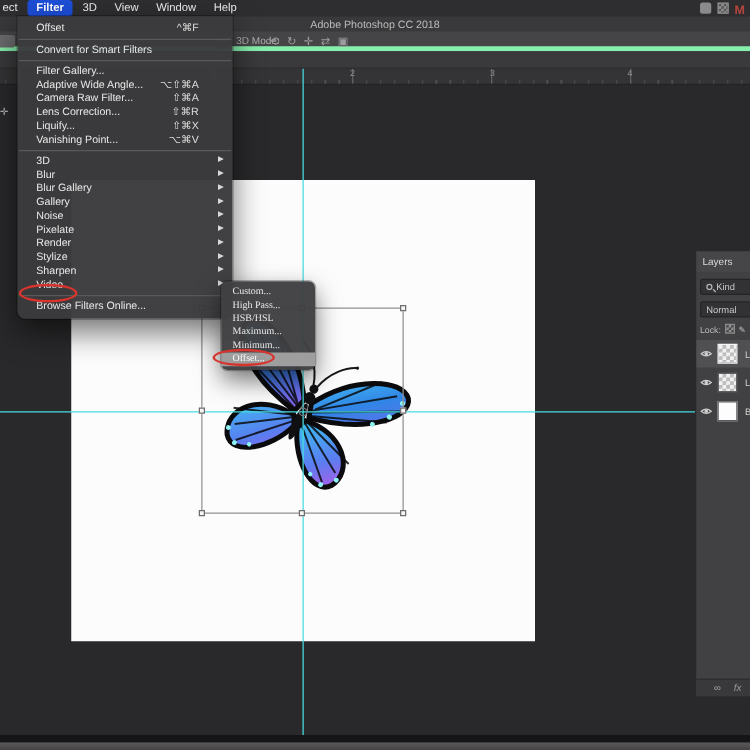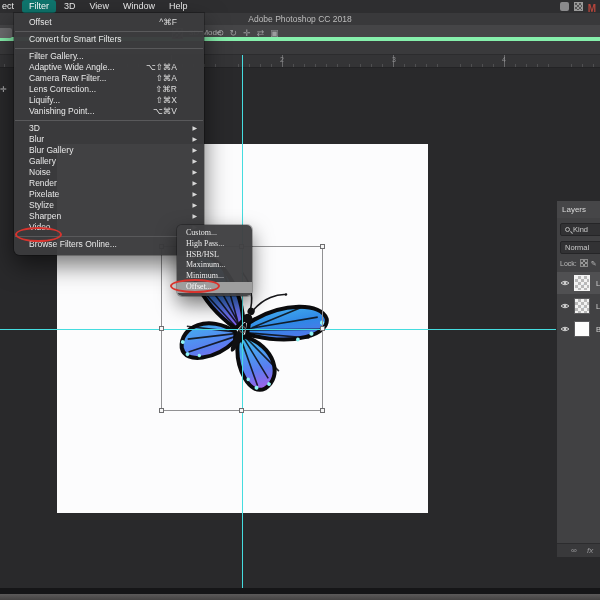--- a/index.html
+++ b/index.html
@@ -5,21 +5,21 @@
   * { margin:0; padding:0; box-sizing:border-box; }
   html,body { width:600px; height:600px; background:#000; }
   body { font-family:"Liberation Sans", sans-serif; }
   .screen { position:relative; width:600px; height:600px; overflow:hidden; background:#29292b; }
 
   
   .menubar { position:absolute; left:0; top:0; width:600px; height:13px; background:#2e2e30;
              display:flex; align-items:center; font-size:9px; color:#ededed; z-index:45; }
   .mb-item { padding:0 7px; line-height:13px; }
   .mb-item.partial { padding-left:2px; }
-  .mb-item.active { background:#0f766e; border-radius:3px; color:#fff; margin:0 1px; }
+  .mb-item.active { background:#1d4ed8; border-radius:3px; color:#fff; margin:0 1px;font-weight:bold; }
   .mb-right { position:absolute; right:4px; top:0; height:13px; display:flex; align-items:center; gap:5px; }
   .mb-ico { width:9px; height:9px; display:inline-block; }
   .ico-app { background:#8a8a8c; border-radius:2px; }
   .ico-checker { border:1px solid #9a9a9a;
       background-image:linear-gradient(45deg,#999 25%,transparent 25%,transparent 75%,#999 75%),
                        linear-gradient(45deg,#999 25%,#555 25%,#555 75%,#999 75%);
       background-size:4px 4px; background-position:0 0,2px 2px; }
   .ico-m { color:#b5453c; font-weight:bold; font-size:10px; line-height:13px; width:auto; }
 
   
@@ -58,21 +58,21 @@
   .tbox { position:absolute; left:161px; top:178px; width:162px; height:165px; border:1px solid #919193; }
   .handle { position:absolute; width:5px; height:5px; background:#f5f5f5; border:1px solid #6e6e70; }
   .h-tl{left:-3px;top:-3px} .h-tm{left:calc(50% - 3px);top:-3px} .h-tr{right:-3px;top:-3px}
   .h-ml{left:-3px;top:calc(50% - 3px)} .h-mr{right:-3px;top:calc(50% - 3px)}
   .h-bl{left:-3px;bottom:-3px} .h-bm{left:calc(50% - 3px);bottom:-3px} .h-br{right:-3px;bottom:-3px}
   .center-pt { position:absolute; left:calc(50% - 4px); top:calc(50% - 4px); width:8px; height:8px; }
   .center-pt::before { content:""; position:absolute; left:1px; top:1px; width:5px; height:5px;
                        border:1px solid #77777a; border-radius:50%; }
 
   
-  .menu-panel { position:absolute; left:14px; top:13px; width:190px; background:rgba(59,59,61,0.97);
+  .menu-panel { position:absolute; left:14px; top:13px; width:172px; background:rgba(59,59,61,0.97);
                 border-radius:0 0 6px 6px; box-shadow:0 10px 24px rgba(0,0,0,0.55), 0 0 0 1px rgba(0,0,0,0.25);
                 padding:4px 0 5px 0; z-index:50; }
   .mrow { position:relative; height:11px; line-height:11px; padding-left:15px; font-size:8.5px; color:#e9e9e9; }
   .mshort { position:absolute; right:27px; top:0; color:#dedede; }
   .marrow { position:absolute; right:7px; top:0; font-size:6px; color:#d8d8d8; line-height:11px; }
   .msep { height:1px; background:#59595b; margin:2.5px 1px; }
   .mrow.hl { background:linear-gradient(#cdcdcd,#b4b4b4); color:#1b1b1b; }
   .mrow.hl .marrow { color:#2a2a2a; }
 
   .submenu-panel { position:absolute; left:177px; top:225px; width:75px; background:rgba(64,64,66,0.97);
@@ -324,22 +324,22 @@
     <div class="mrow">
       <span>Vanishing Point...</span>
       <span class="mshort">⌥⌘V</span>
     </div>
     <div class="msep"></div>
     <div class="mrow"><span>3D</span><span class="marrow">▶</span></div>
     <div class="mrow"><span>Blur</span><span class="marrow">▶</span></div>
     <div class="mrow"><span>Blur Gallery</span><span class="marrow">▶</span></div>
     <div class="mrow"><span>Gallery</span><span class="marrow">▶</span></div>
     <div class="mrow"><span>Noise</span><span class="marrow">▶</span></div>
+    <div class="mrow"><span>Pixelate</span><span class="marrow">▶</span></div>
     <div class="mrow"><span>Render</span><span class="marrow">▶</span></div>
-    <div class="mrow"><span>Pixelate</span><span class="marrow">▶</span></div>
     <div class="mrow"><span>Stylize</span><span class="marrow">▶</span></div>
     <div class="mrow"><span>Sharpen</span><span class="marrow">▶</span></div>
     <div class="mrow"><span>Video</span><span class="marrow">▶</span></div>
     <div class="msep"></div>
     <div class="mrow">
       <span>Browse Filters Online...</span>
     </div>
   </div>
 
   <div class="submenu-panel">

